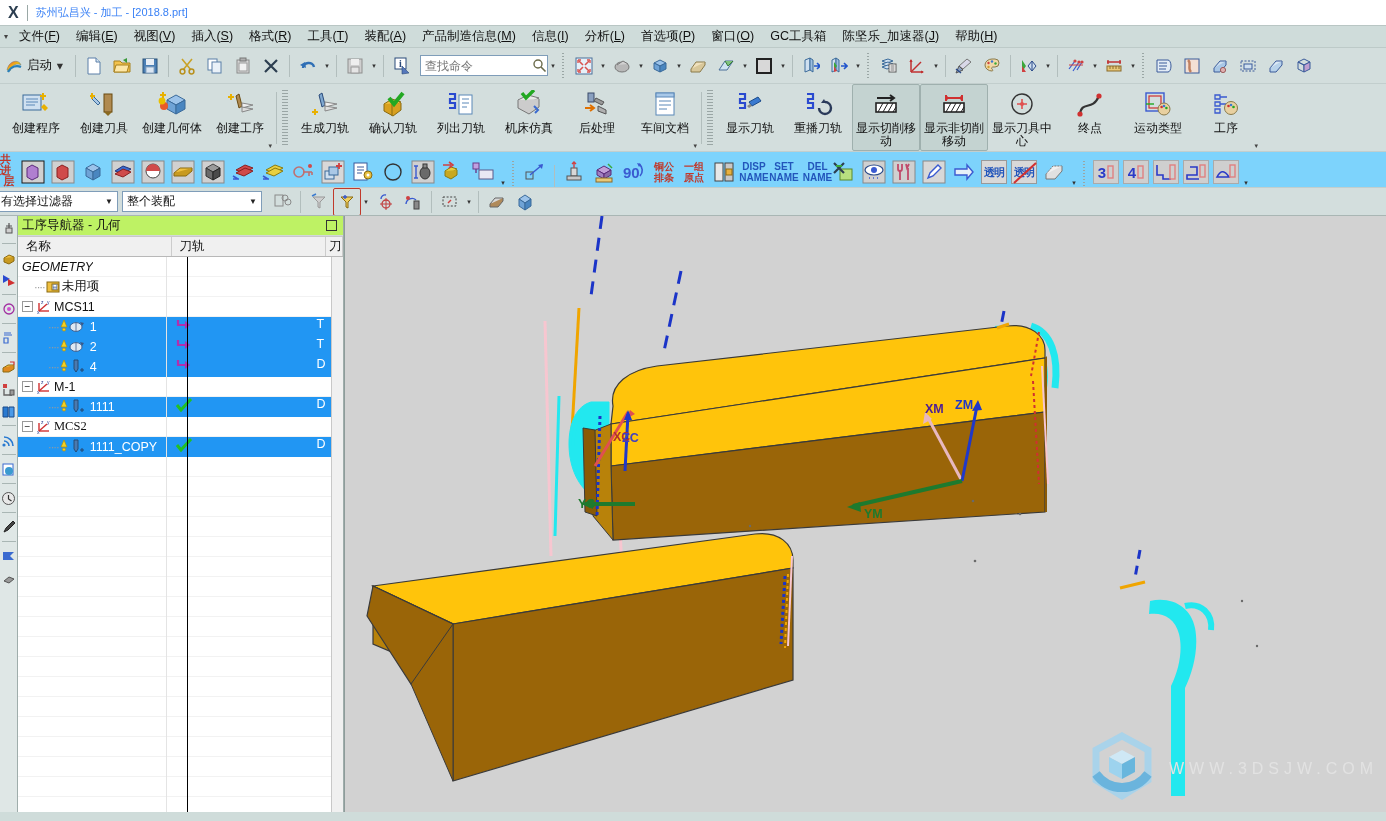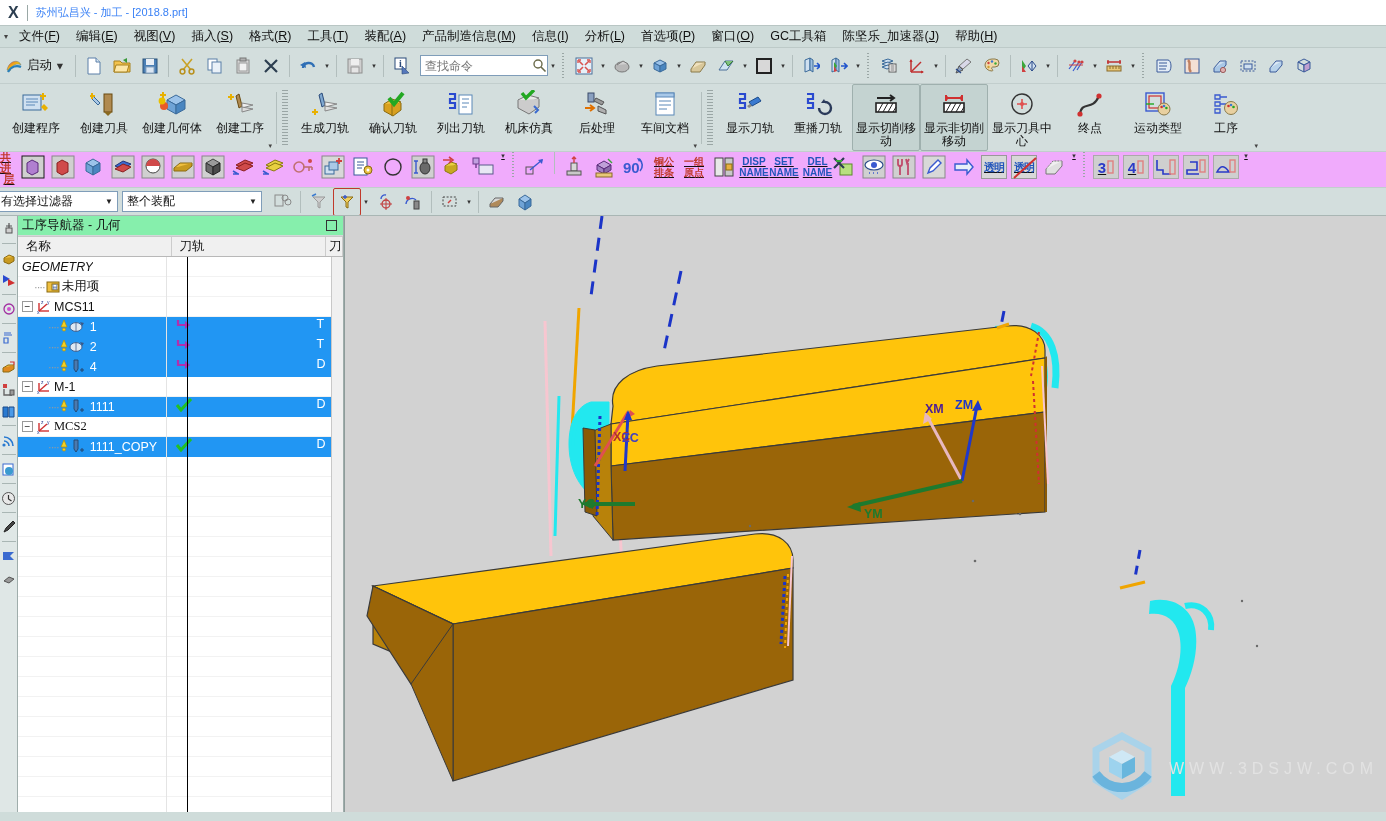--- a/index.html
+++ b/index.html
@@ -98,24 +98,23 @@
     width: 1px; align-self: center; height: 52px; background: #b2bebd; margin: 0 2px; flex: none;
   }
   .rgrip {
     width: 6px; align-self: center; height: 56px; flex: none; margin: 0 3px;
     background-image: repeating-linear-gradient(to bottom, #9aa6a5 0 1px, transparent 1px 3px);
     background-size: 2px 3px; background-position: 1px 0;
   }
 
   
   .tb3 {
-    height: 36px; display: flex; align-items: flex-start;
-    background: #f0abfc; border-bottom: 1px solid #c2cecd;
+    height: 36px; display: flex; align-items: flex-end;
+    background: #7dd3fc; border-bottom: 1px solid #c2cecd;
     overflow: hidden;
-    text-decoration: underline;
   }
   .tb3 .tb-btn { width: 30px; height: 30px; }
   .ic-txt {
     display: flex; flex-direction: column; align-items: center; justify-content: center;
     line-height: 11px; font-size: 10px; font-weight: bold; height: 26px; width: 26px;
   }
 
   
   .tb4 {
     height: 28px; display: flex; align-items: center;
@@ -142,21 +141,21 @@
   .res-ico { width: 16px; height: 22px; display: flex; align-items: center; justify-content: center; flex: none; }
   .res-div { width: 14px; height: 1px; background: #a9b6b4; margin: 3px 0; flex: none; }
 
   
   .navpanel {
     width: 326px; background: #f5f5f5; border-right: 1px solid #9fadab;
     display: flex; flex-direction: column; flex: none;
   }
   .nav-title {
     height: 20px; display: flex; align-items: center; justify-content: space-between;
-    background: #86efac; padding: 0 6px 0 4px; font-size: 12.5px; color: #111;
+    background: #bef264; padding: 0 6px 0 4px; font-size: 12.5px; color: #111;
     border-bottom: 1px solid #d2d9d8;
   }
   .nav-title .box { width: 11px; height: 11px; border: 1.5px solid #333; }
   .grid-head {
     height: 21px; display: flex; background: #f0f0f0;
     border-top: 1px solid #c8c8c8; border-bottom: 1px solid #b8b8b8;
     font-size: 12.5px; align-items: center;
   }
   .gh {
     height: 100%; display: flex; align-items: center; padding-left: 8px;

